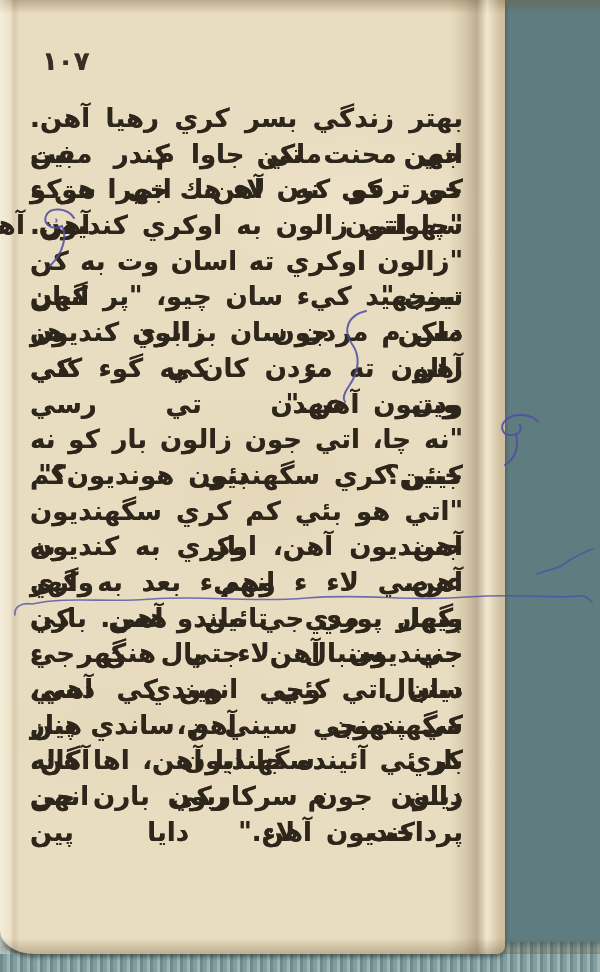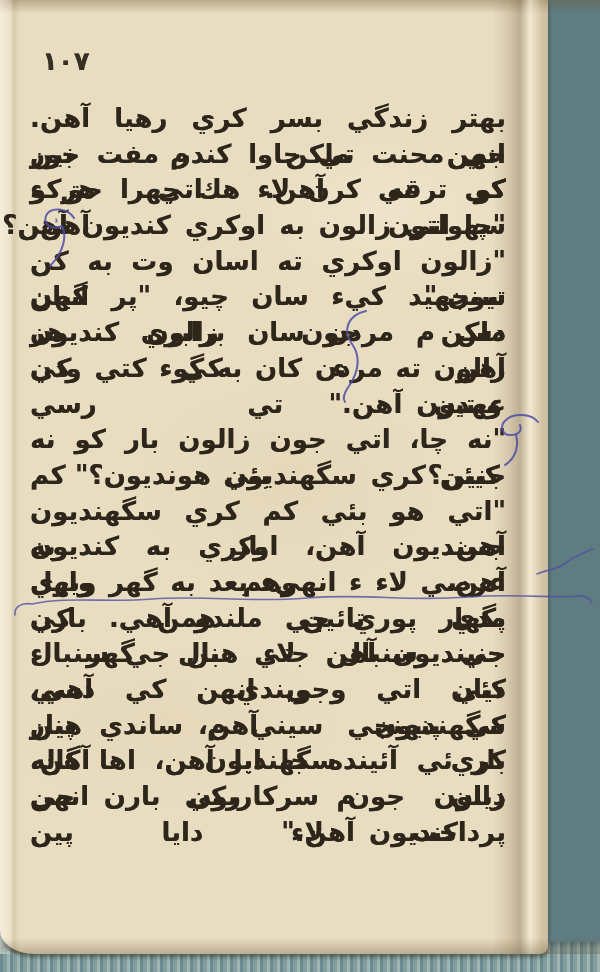--- a/index.html
+++ b/index.html
@@ -10,21 +10,21 @@
     position:absolute;left:-10px;right:-10px;bottom:-6px;height:34px;
     background:
       linear-gradient(to bottom, rgba(40,60,62,.45), rgba(40,60,62,0) 8px),
       repeating-linear-gradient(90deg,
         var(--bed-dark) 0 3px, var(--bed-base) 3px 7px, var(--bed-light) 7px 10px);
     transform:rotate(-0.45deg);
   }
 
   
   .paper{
-    position:absolute;left:0;top:0;width:548px;height:954px;
+    position:absolute;left:0;top:0;width:505px;height:954px;
     background:
       radial-gradient(220px 150px at 52% 51%, rgba(200,178,140,.14), transparent 70%),
       radial-gradient(260px 120px at 30% 76%, rgba(198,176,138,.12), transparent 70%),
       radial-gradient(200px 110px at 70% 22%, rgba(255,248,230,.25), transparent 70%),
       var(--paper);
     border-bottom-left-radius:34px 24px;
     border-bottom-right-radius:8px;
     box-shadow:0 3px 4px rgba(35,40,35,.55);
   }
   

